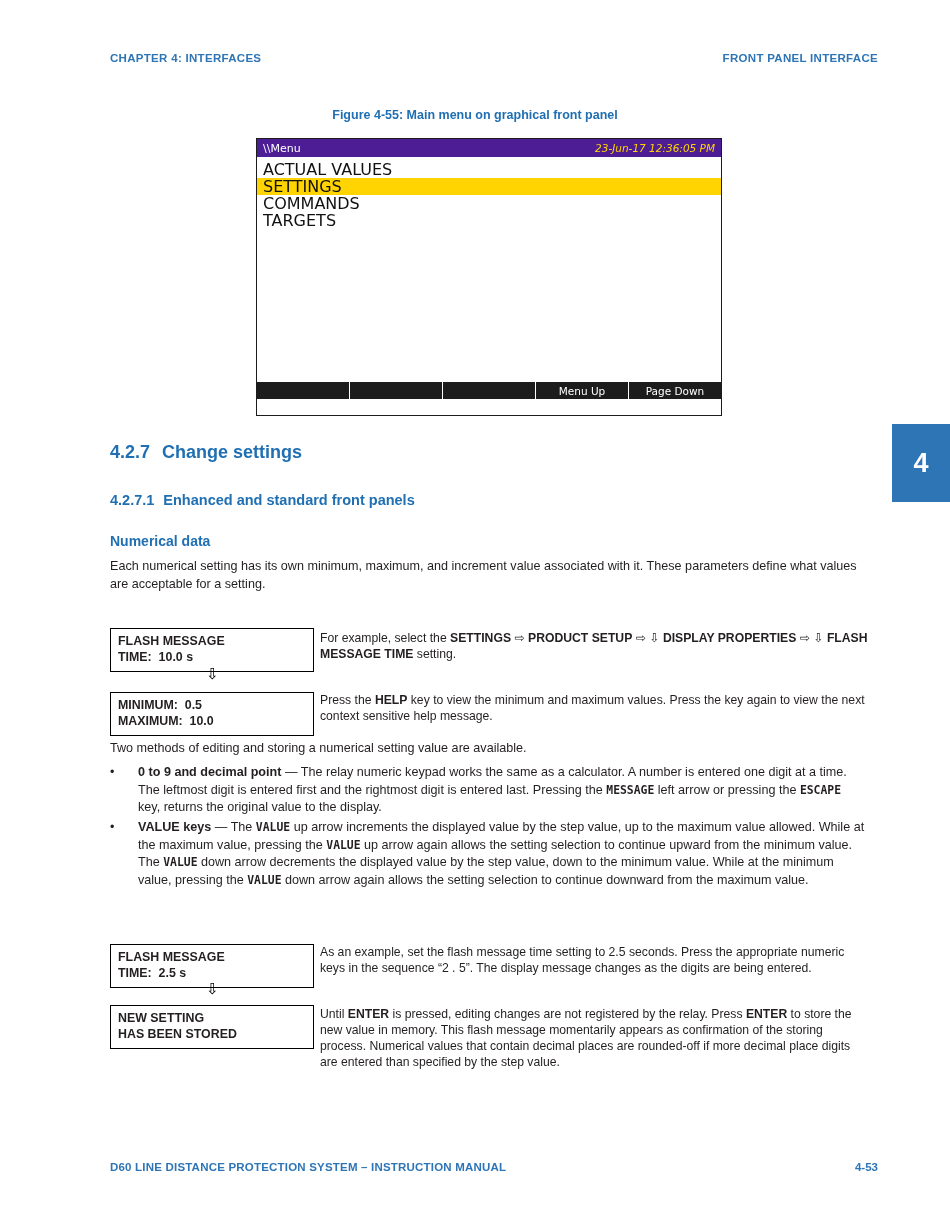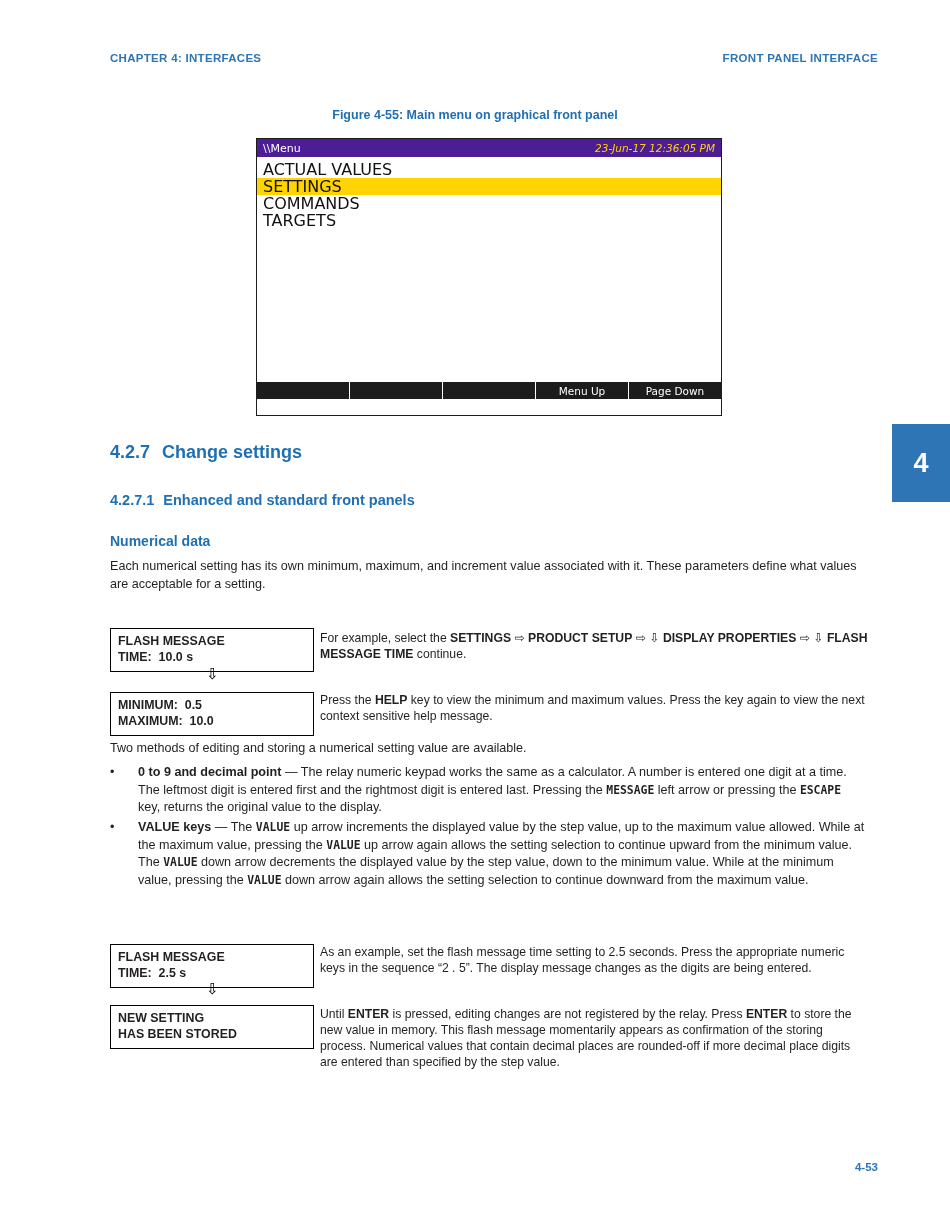--- a/index.html
+++ b/index.html
@@ -306,21 +306,21 @@
   <h4 class="subhead">Numerical data</h4>
 
   <div class="para p-intro">Each numerical setting has its own minimum, maximum, and increment value associated with it. These parameters define what values are acceptable for a setting.</div>
 
   <div class="dispbox box1">
     <div class="line">FLASH MESSAGE</div>
     <div class="line">TIME:  10.0 s</div>
   </div>
   <div class="arrow-down arrow1">⇩</div>
   <div class="sidetext side1">
-    <span>For example, select the </span><span class="bold">SETTINGS</span><span> ⇨ </span><span class="bold">PRODUCT SETUP</span><span> ⇨ ⇩ </span><span class="bold">DISPLAY PROPERTIES</span><span> ⇨ ⇩ </span><span class="bold">FLASH MESSAGE TIME</span><span> continue.</span>
+    <span>For example, select the </span><span class="bold">SETTINGS</span><span> ⇨ </span><span class="bold">PRODUCT SETUP</span><span> ⇨ ⇩ </span><span class="bold">DISPLAY PROPERTIES</span><span> ⇨ ⇩ </span><span class="bold">FLASH MESSAGE TIME</span><span> setting.</span>
   </div>
 
   <div class="dispbox box2">
     <div class="line">MINIMUM:  0.5</div>
     <div class="line">MAXIMUM:  10.0</div>
   </div>
   <div class="sidetext side2">
     <span>Press the </span><span class="bold">HELP</span><span> key to view the minimum and maximum values. Press the key again to view the next context sensitive help message.</span>
   </div>
 
@@ -344,15 +344,16 @@
   <div class="sidetext side3">As an example, set the flash message time setting to 2.5 seconds. Press the appropriate numeric keys in the sequence “2 . 5”. The display message changes as the digits are being entered.</div>
 
   <div class="dispbox box4">
     <div class="line">NEW SETTING</div>
     <div class="line">HAS BEEN STORED</div>
   </div>
   <div class="sidetext side4">
     <span>Until </span><span class="bold">ENTER</span><span> is pressed, editing changes are not registered by the relay. Press </span><span class="bold">ENTER</span><span> to store the new value in memory. This flash message momentarily appears as confirmation of the storing process. Numerical values that contain decimal places are rounded-off if more decimal place digits are entered than specified by the step value.</span>
   </div>
 
+  <div class="footer-left">D60 LINE DISTANCE PROTECTION SYSTEM – INSTRUCTION MANUAL</div>
   <div class="footer-right">4-53</div>
 
 </div>
 
 </body></html>

